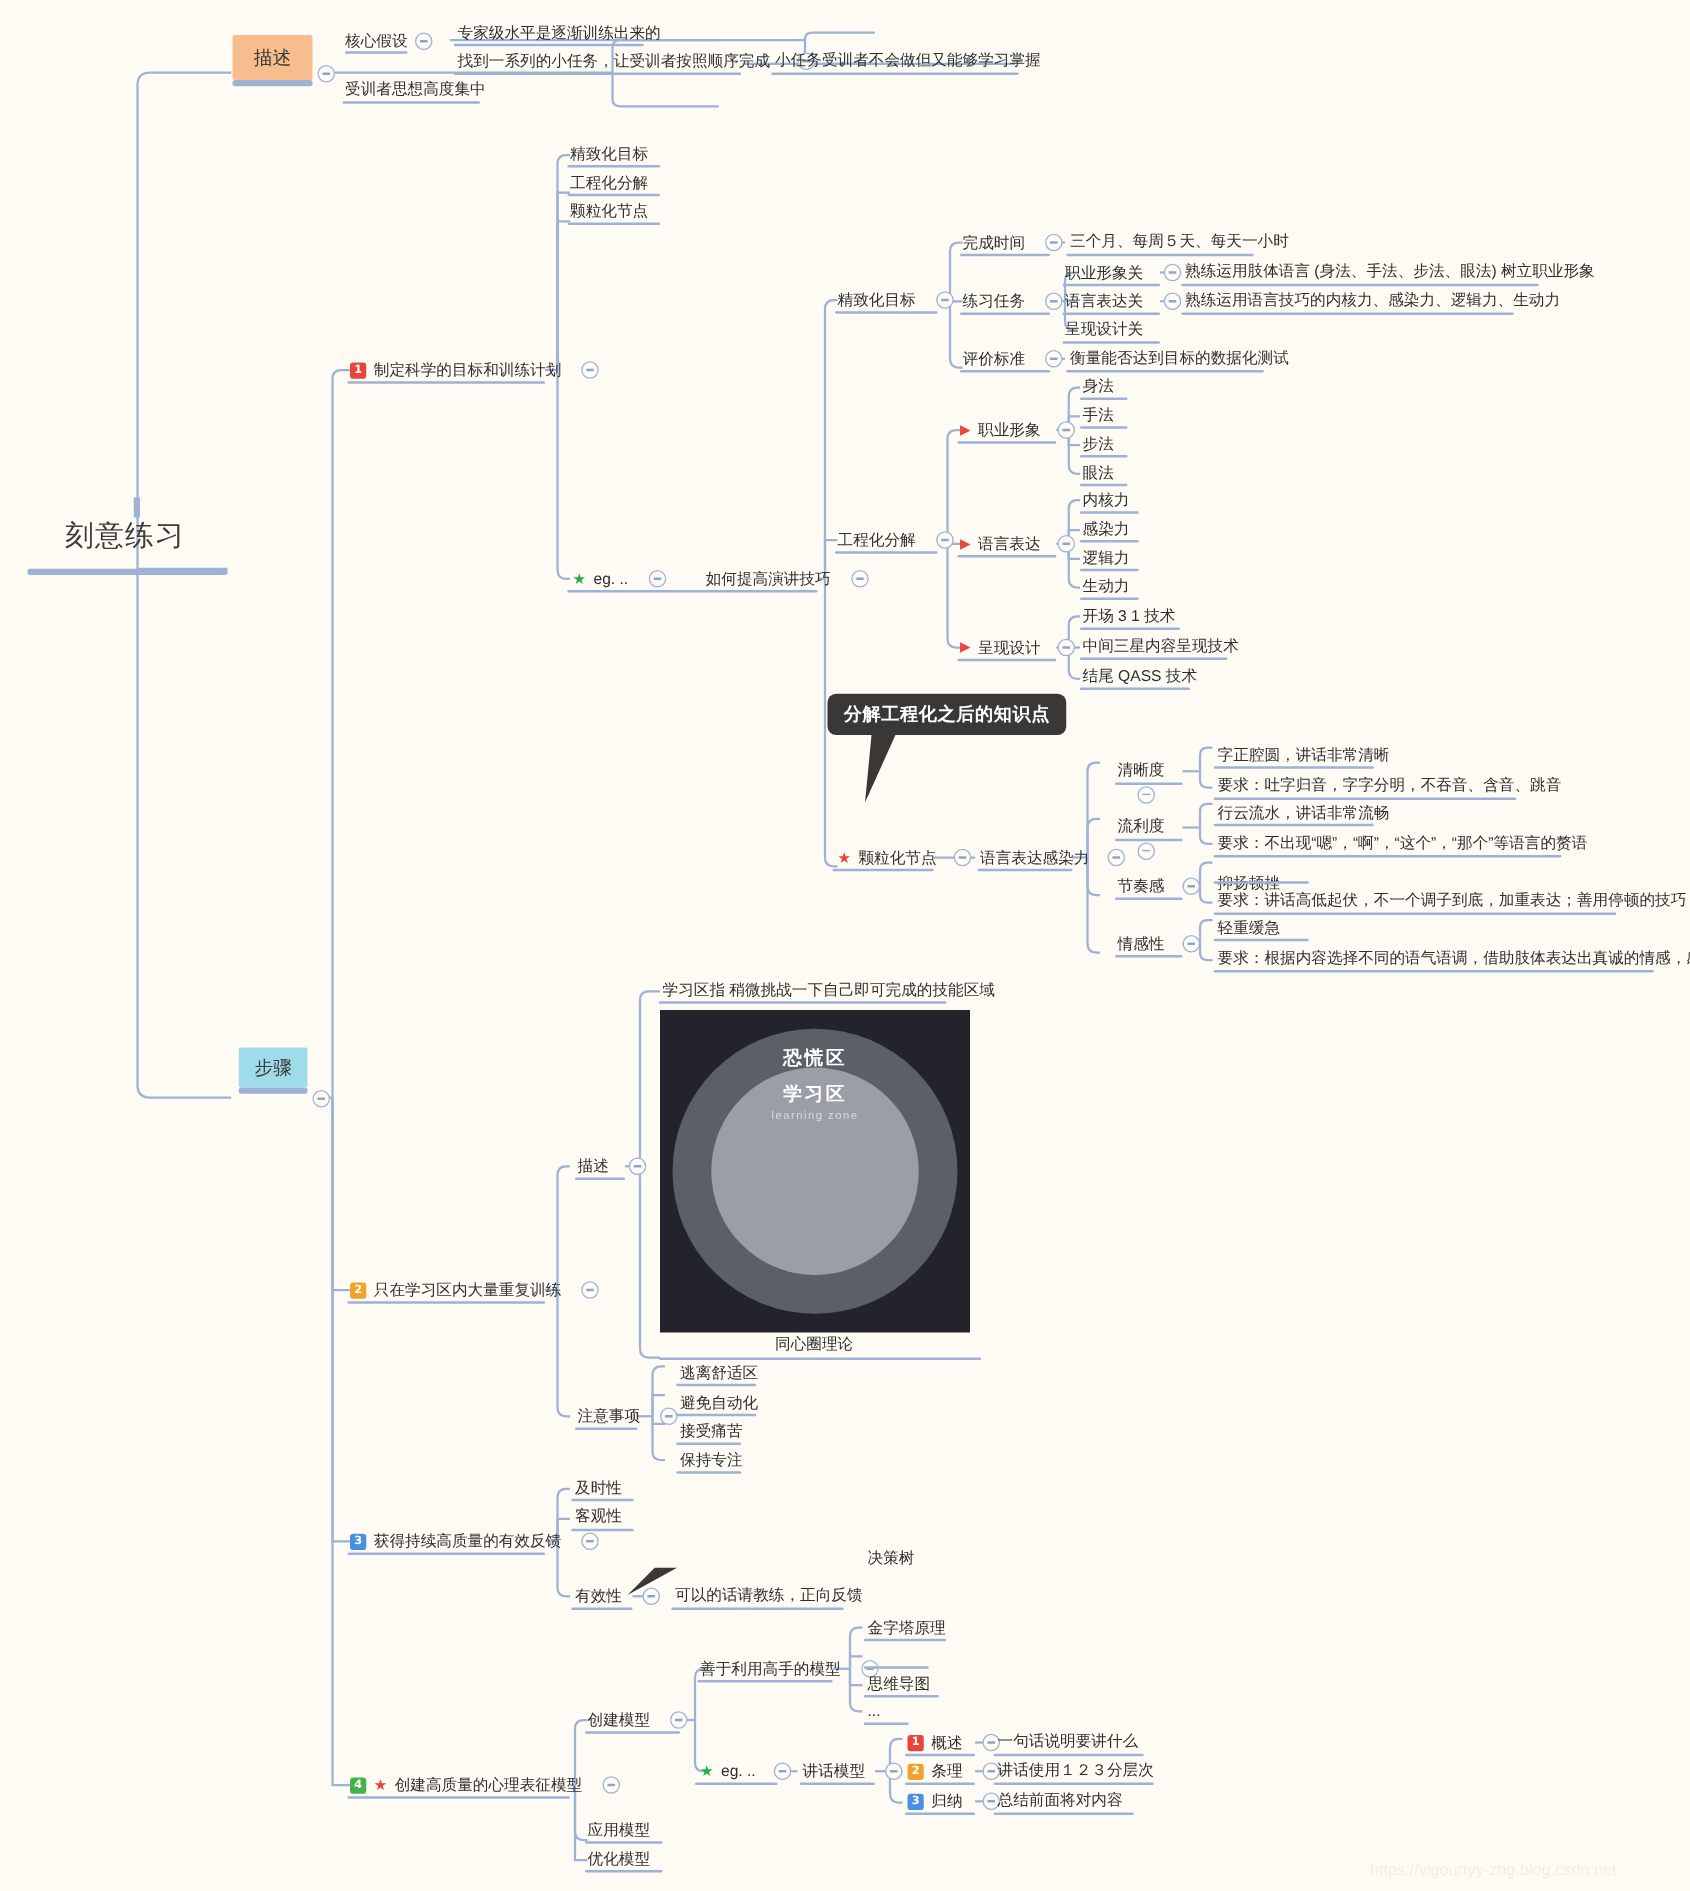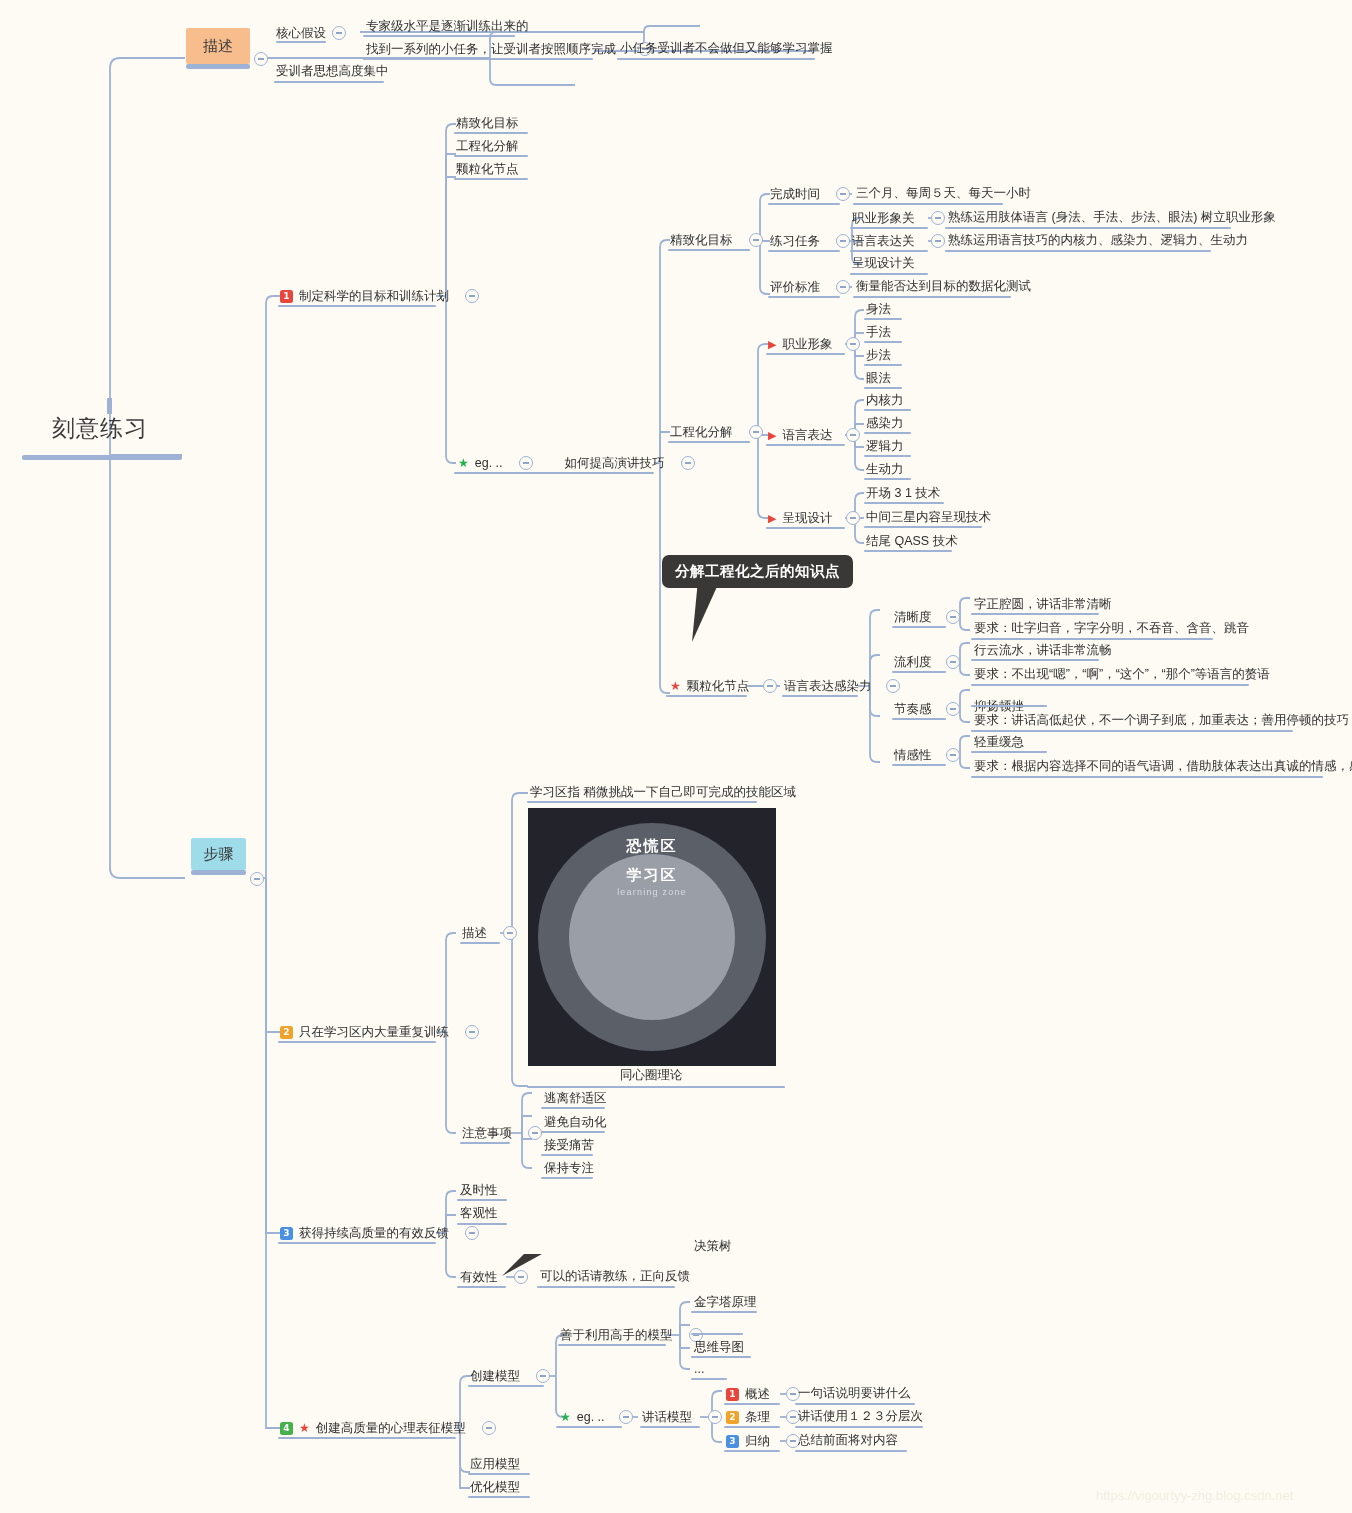--- a/index.html
+++ b/index.html
@@ -418,35 +418,35 @@
     <span class="txt">颗粒化节点</span>
     <span class="collapse" style="margin-left:8px;"></span>
   </div>
   <div class="ul" style="left:666px;top:695px;width:81px;"></div>
   <div class="node" style="left:784px;top:679px;">
     <span class="txt">语言表达感染力</span>
     <span class="collapse" style="margin-left:8px;"></span>
   </div>
   <div class="ul" style="left:782px;top:695px;width:76px;"></div>
 
-  <div class="node" style="left:894px;top:610px;">
+  <div class="node" style="left:894px;top:610px;flex-direction:column;">
     <span class="txt">清晰度</span>
     <span class="collapse" style="margin-left:8px;"></span>
     </div>
   <div class="ul" style="left:892px;top:626px;width:54px;"></div>
   <div class="node" style="left:974px;top:598px;">
     <span class="txt">字正腔圆，讲话非常清晰</span>
     </div>
   <div class="ul" style="left:971px;top:613px;width:128px;"></div>
   <div class="node" style="left:974px;top:622px;">
     <span class="txt">要求：吐字归音，字字分明，不吞音、含音、跳音</span>
     </div>
   <div class="ul" style="left:971px;top:638px;width:242px;"></div>
 
-  <div class="node" style="left:894px;top:655px;">
+  <div class="node" style="left:894px;top:655px;flex-direction:column;">
     <span class="txt">流利度</span>
     <span class="collapse" style="margin-left:8px;"></span>
     </div>
   <div class="ul" style="left:892px;top:671px;width:54px;"></div>
   <div class="node" style="left:974px;top:644px;">
     <span class="txt">行云流水，讲话非常流畅</span>
     </div>
   <div class="ul" style="left:971px;top:659px;width:128px;"></div>
   <div class="node" style="left:974px;top:668px;">
     <span class="txt">要求：不出现“嗯”，“啊”，“这个”，“那个”等语言的赘语</span>

